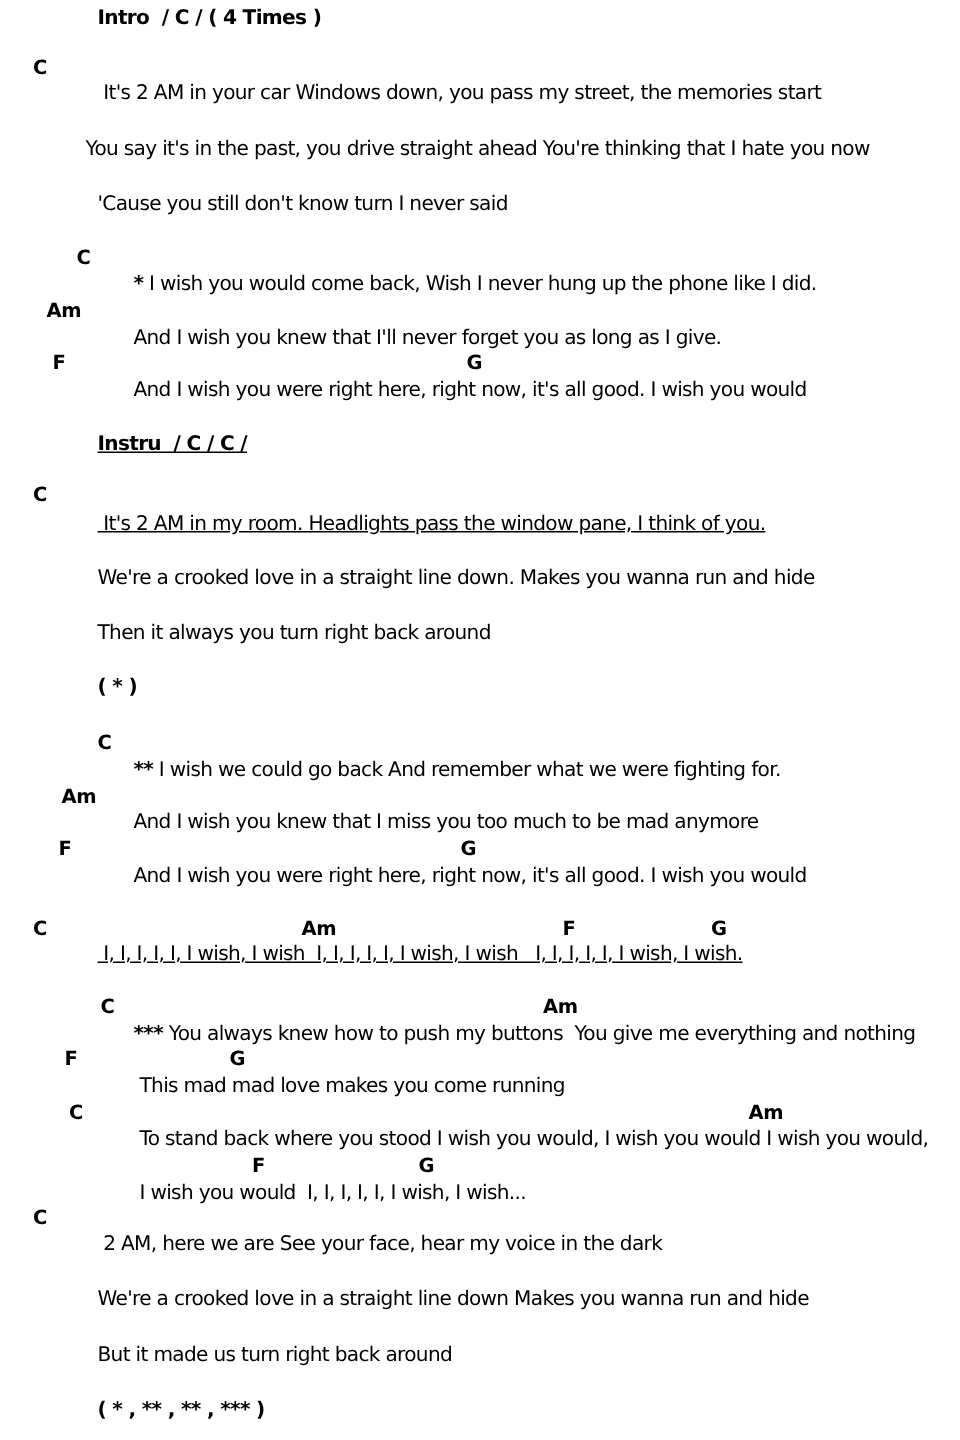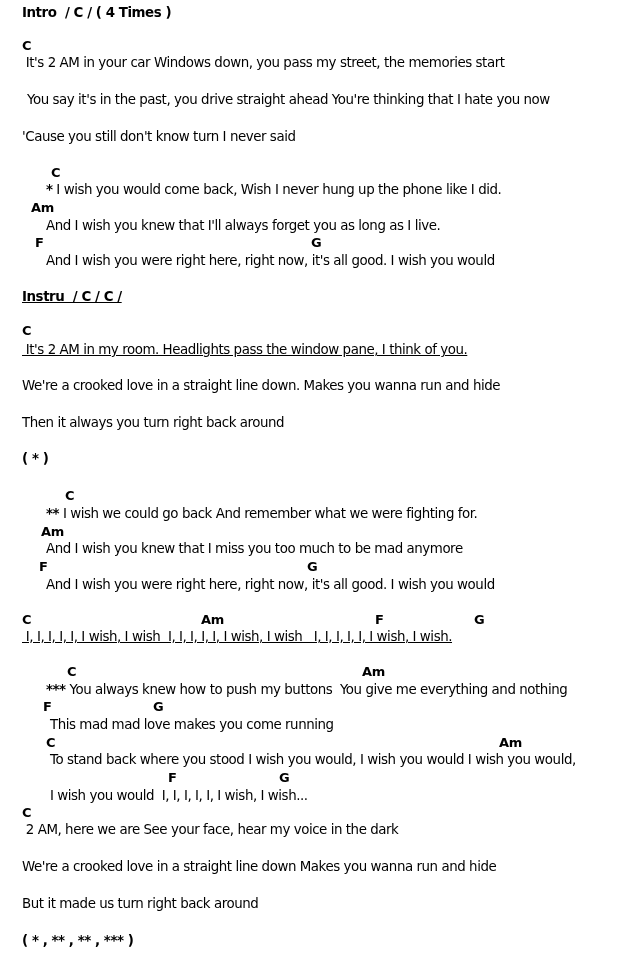--- a/index.html
+++ b/index.html
@@ -14,47 +14,48 @@
       overflow: hidden;
       font-family: "DejaVu Sans", sans-serif;
       color: #000000;
     }
     .line {
       position: absolute;
       white-space: pre;
       font-size: 13.4px;
       line-height: 16px;
       letter-spacing: -0.45px;
+      margin-left: 43px;
     }
     .bold {
       font-weight: bold;
     }
     .chord {
       position: absolute;
       font-weight: bold;
       font-size: 13px;
       line-height: 16px;
       white-space: pre;
       letter-spacing: -0.3px;
     }
   </style>
 </head>
 <body>
 
 <div class="line bold" style="left:22px; top:5px;">Intro  / C / ( 4 Times )</div>
 
 <div class="chord" style="left:22px; top:38px;">C</div>
 <div class="line" style="left:22px; top:55px;"> It's 2 AM in your car Windows down, you pass my street, the memories start</div>
-<div class="line" style="left:27px; top:92px;">You say it's in the past, you drive straight ahead You're thinking that I hate you now</div>
+<div class="line" style="left:14px; top:92px;">You say it's in the past, you drive straight ahead You're thinking that I hate you now</div>
 <div class="line" style="left:22px; top:129px;">'Cause you still don't know turn I never said</div>
 
 <div class="chord" style="left:51px; top:165px;">C</div>
 <div class="line" style="left:46px; top:182px;"><span class="bold">*</span><span> I wish you would come back, Wish I never hung up the phone like I did.</span></div>
 <div class="chord" style="left:31px; top:200px;">Am</div>
-<div class="line" style="left:46px; top:218px;">And I wish you knew that I'll always forget you as long as I live.</div>
+<div class="line" style="left:46px; top:218px;">And I wish you knew that I'll never forget you as long as I give.</div>
 <div class="chord" style="left:35px; top:235px;">F</div>
 <div class="chord" style="left:311px; top:235px;">G</div>
 <div class="line" style="left:46px; top:253px;">And I wish you were right here, right now, it's all good. I wish you would</div>
 
 <div class="line bold" style="left:22px; top:289px;text-decoration:underline;">Instru  / C / C /</div>
 
 <div class="chord" style="left:22px; top:323px;">C</div>
 <div class="line" style="left:22px; top:342px;text-decoration:underline;"> It's 2 AM in my room. Headlights pass the window pane, I think of you.</div>
 <div class="line" style="left:22px; top:378px;">We're a crooked love in a straight line down. Makes you wanna run and hide</div>
 <div class="line" style="left:22px; top:415px;">Then it always you turn right back around</div>

